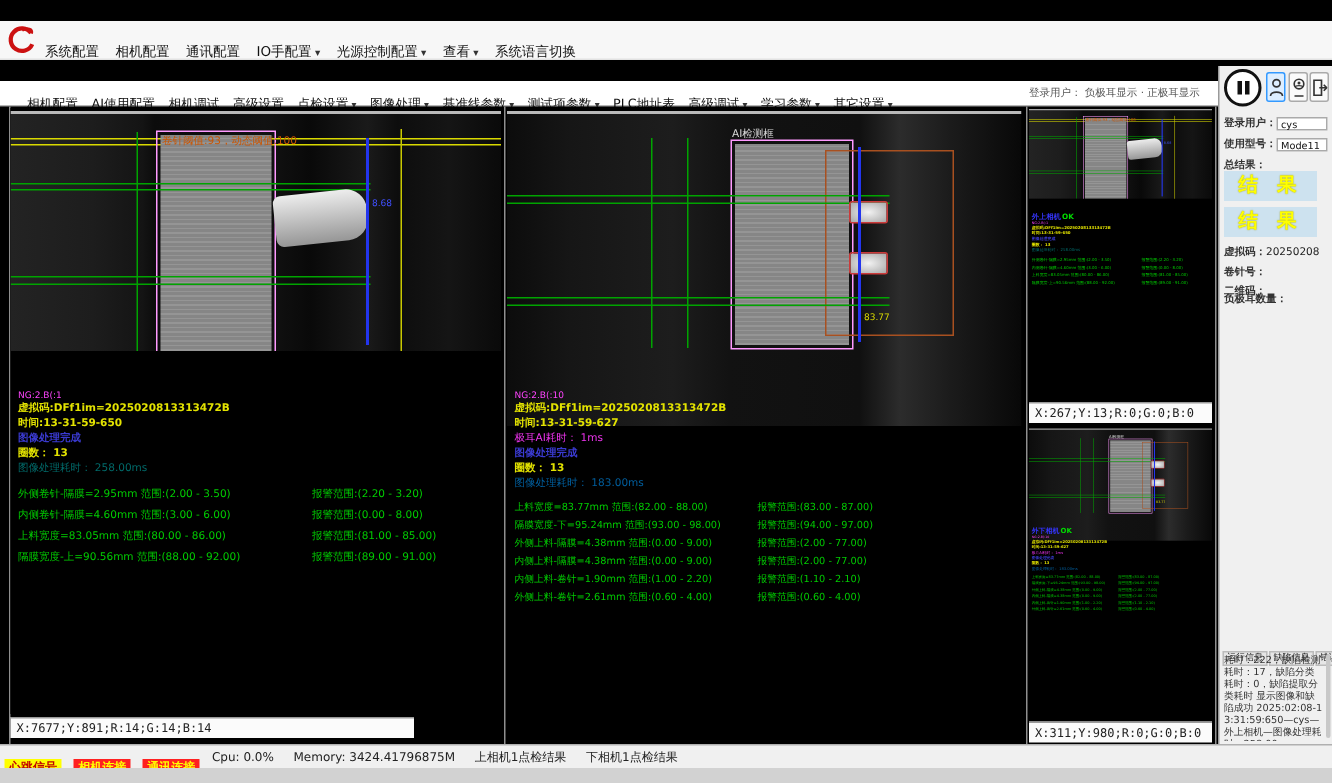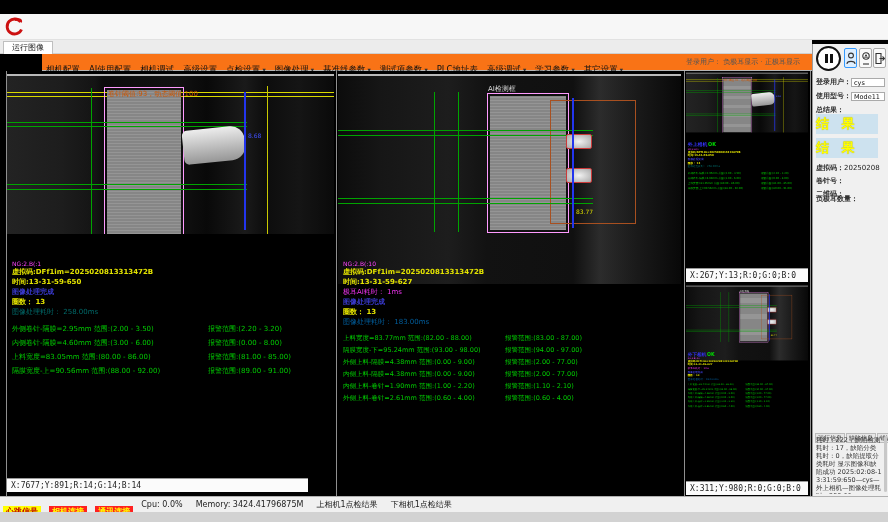--- a/index.html
+++ b/index.html
@@ -14,21 +14,21 @@
   
   .menubar{position:absolute;left:0;top:14px;width:888px;height:26px;background:#f7f7f7;border-bottom:1px solid #e2e2e2;}
   .logo{position:absolute;left:4px;top:3px;width:20px;height:20px;}
   .menu-items{position:absolute;left:30px;top:8px;white-space:nowrap;}
   .mi{display:inline-block;font-size:9px;color:#111;margin-right:11px;cursor:default;}
   .mi.has-arrow::after{content:" ▾";font-size:7px;color:#333;}
   
   .tabrow{position:absolute;left:0;top:40px;width:812px;height:14px;background:#ececec;border-bottom:1px solid #cfcfcf;}
   .tab{position:absolute;left:3px;top:1px;height:13px;padding:0 8px;background:#fff;border:1px solid #bfbfbf;border-bottom:none;font-size:8px;line-height:12px;color:#222;}
   
-  .toolbar{position:absolute;left:0;top:54px;width:812px;height:17px;background:#f97316;border-bottom:1px solid #b5b5b5;white-space:nowrap;padding:3px 0 0 4px;margin-left:42px;}
+  .toolbar{position:absolute;left:0;top:54px;width:812px;height:17px;background:#ffffff;border-bottom:1px solid #b5b5b5;white-space:nowrap;padding:3px 0 0 18px;}
   .ti{display:inline-block;font-size:8.5px;color:#111;margin-right:9px;cursor:default;}
   .ti.has-arrow::after{content:" ▾";font-size:6.5px;color:#333;}
   .thumb-header{position:absolute;left:686px;top:57px;width:124px;font-size:7px;color:#555;white-space:nowrap;overflow:hidden;}
   
   .main{position:absolute;left:0;top:71px;width:812px;height:425px;background:#000;}
   .vsep{position:absolute;top:71px;height:425px;width:1px;background:#8f8f8f;}
   
   .cam-slot{position:absolute;overflow:hidden;background:#000;}
   .slot1{left:7px;top:72px;width:327px;height:404px;}
   .slot2{left:338px;top:72px;width:343px;height:404px;}
@@ -67,38 +67,38 @@
   .ln-dim1{font-size:7px;color:#006a6a;line-height:9px;margin-top:1px;}
   .ln-dim2{font-size:7px;color:#005f9f;line-height:9px;margin-top:1px;}
   .results{margin-top:7px;}
   .res-row{display:flex;color:#00cc00;white-space:nowrap;}
   .v1 .res-row{font-size:7px;height:14px;}
   .v2 .res-row{font-size:6.5px;height:12px;}
   .v1 .res-measure{width:196px;overflow:hidden;}
   .v2 .res-measure{width:162px;overflow:hidden;}
   
   .coordbar{position:absolute;height:14px;background:#fbfbfb;border-top:1px solid #9a9a9a;font-family:"DejaVu Sans Mono","Liberation Mono",monospace;font-size:8px;line-height:13px;color:#222;padding-left:4px;}
-  .cb1{left:7px;top:478px;width:301px;}
+  .cb1{left:7px;top:478px;width:269px;}
   .cb2{left:338px;top:478px;width:343px;}
   .cbt1{left:686px;top:268px;width:122px;}
   .cbt2{left:686px;top:481px;width:122px;}
   
   .rpanel{position:absolute;left:812px;top:44px;width:76px;height:452px;background:#f0f0f0;border-left:1px solid #9a9a9a;}
   .btnrow{position:absolute;left:0;top:2px;width:76px;height:26px;}
   .pause-btn{position:absolute;left:3px;top:0px;width:25px;height:25px;border:2.5px solid #111;border-radius:50%;background:#fff;}
   .pause-btn i{position:absolute;top:6px;width:3px;height:9px;background:#111;}
   .pause-btn i.p1{left:7px}.pause-btn i.p2{left:12px}
   .sm-btn{position:absolute;top:2px;width:13px;height:20px;border:1px solid #aaa;background:#fafafa;border-radius:2px;}
   .sm-btn.sel{border:1px solid #3399ff;background:#ddeeff;}
   .sm-btn svg{position:absolute;left:1px;top:3px;}
   .sb1{left:31px}.sb2{left:46px}.sb3{left:60px}
   .rp-row{position:absolute;left:3px;font-size:7px;color:#222;white-space:nowrap;}
   .rp-label{font-weight:bold;color:#333;}
   .rp-box{display:inline-block;background:#fff;border:1px solid #aaa;min-width:34px;height:9px;font-size:6.5px;line-height:8px;padding:0 2px;vertical-align:middle;color:#111;}
-  .result-block{position:absolute;left:3px;width:62px;height:20px;background:#cde2ef;color:#ffff00;font-weight:bold;font-size:13px;line-height:20px;letter-spacing:4px;text-shadow:0 0 1px #999900;}
+  .result-block{position:absolute;left:3px;width:62px;height:20px;background:#cde2ef;color:#ffff00;font-weight:bold;font-size:13px;line-height:20px;text-align:center;letter-spacing:4px;text-shadow:0 0 1px #999900;}
   .logtabs{position:absolute;left:2px;top:381px;width:72px;white-space:nowrap;}
   .logtab{display:inline-block;font-size:6px;color:#222;border:1px solid #bbb;background:#e6e6e6;padding:0px 2px;margin-right:1px;line-height:8px;}
   .logtext{position:absolute;left:3px;top:392px;width:66px;height:58px;font-size:6.5px;line-height:8px;color:#333;word-break:break-all;overflow:hidden;}
   .logscroll{position:absolute;right:1px;top:392px;width:3px;height:56px;background:#c8c8c8;border-radius:2px;}
   
   .statusbar{position:absolute;left:0;top:496px;width:888px;height:16px;background:#f0f0f0;border-top:1px solid #b0b0b0;white-space:nowrap;padding:2px 0 0 3px;}
   .badge{display:inline-block;font-size:8px;font-weight:bold;padding:0px 3px;margin-right:3px;line-height:11px;}
   .badge.b-yellow{background:#ffff00;color:#c00000;}
   .badge.b-red{background:#ff2020;color:#ffff00;}
   .sb-text{display:inline-block;font-size:8px;color:#222;margin-right:8px;vertical-align:top;line-height:12px;}
@@ -108,25 +108,23 @@
 <body>
 
 <div class="app">
 
 
   <div class="menubar">
     <svg class="logo" viewBox="0 0 24 24">
       <path d="M20 6 A 9 9 0 1 0 21 15" stroke="#cc1111" stroke-width="3.4" fill="none"></path>
       <path d="M13 4 C 17 1.5 22 2.5 20.5 6.5" stroke="#cc1111" stroke-width="2" fill="none"></path>
     </svg>
+    <div class="menu-items"><span class="mi">系统配置</span><span class="mi">相机配置</span><span class="mi">通讯配置</span><span class="mi has-arrow">IO手配置</span><span class="mi has-arrow">光源控制配置</span><span class="mi has-arrow">查看</span><span class="mi">系统语言切换</span></div>
   </div>
 
-  <div class="tabrow">
-    <div class="tab">运行图像</div>
-  </div>
 
   <div class="toolbar"><span class="ti">相机配置</span><span class="ti">AI使用配置</span><span class="ti">相机调试</span><span class="ti">高级设置</span><span class="ti has-arrow">点检设置</span><span class="ti has-arrow">图像处理</span><span class="ti has-arrow">基准线参数</span><span class="ti has-arrow">测试项参数</span><span class="ti">PLC地址表</span><span class="ti has-arrow">高级调试</span><span class="ti has-arrow">学习参数</span><span class="ti has-arrow">其它设置</span></div>
   <div class="thumb-header">登录用户： 负极耳显示 · 正极耳显示</div>
 
   <div class="main"></div>
   <div class="vsep" style="left:6px"></div>
   <div class="vsep" style="left:336px"></div>
   <div class="vsep" style="left:684px"></div>
   <div class="vsep" style="left:810px"></div>
 

